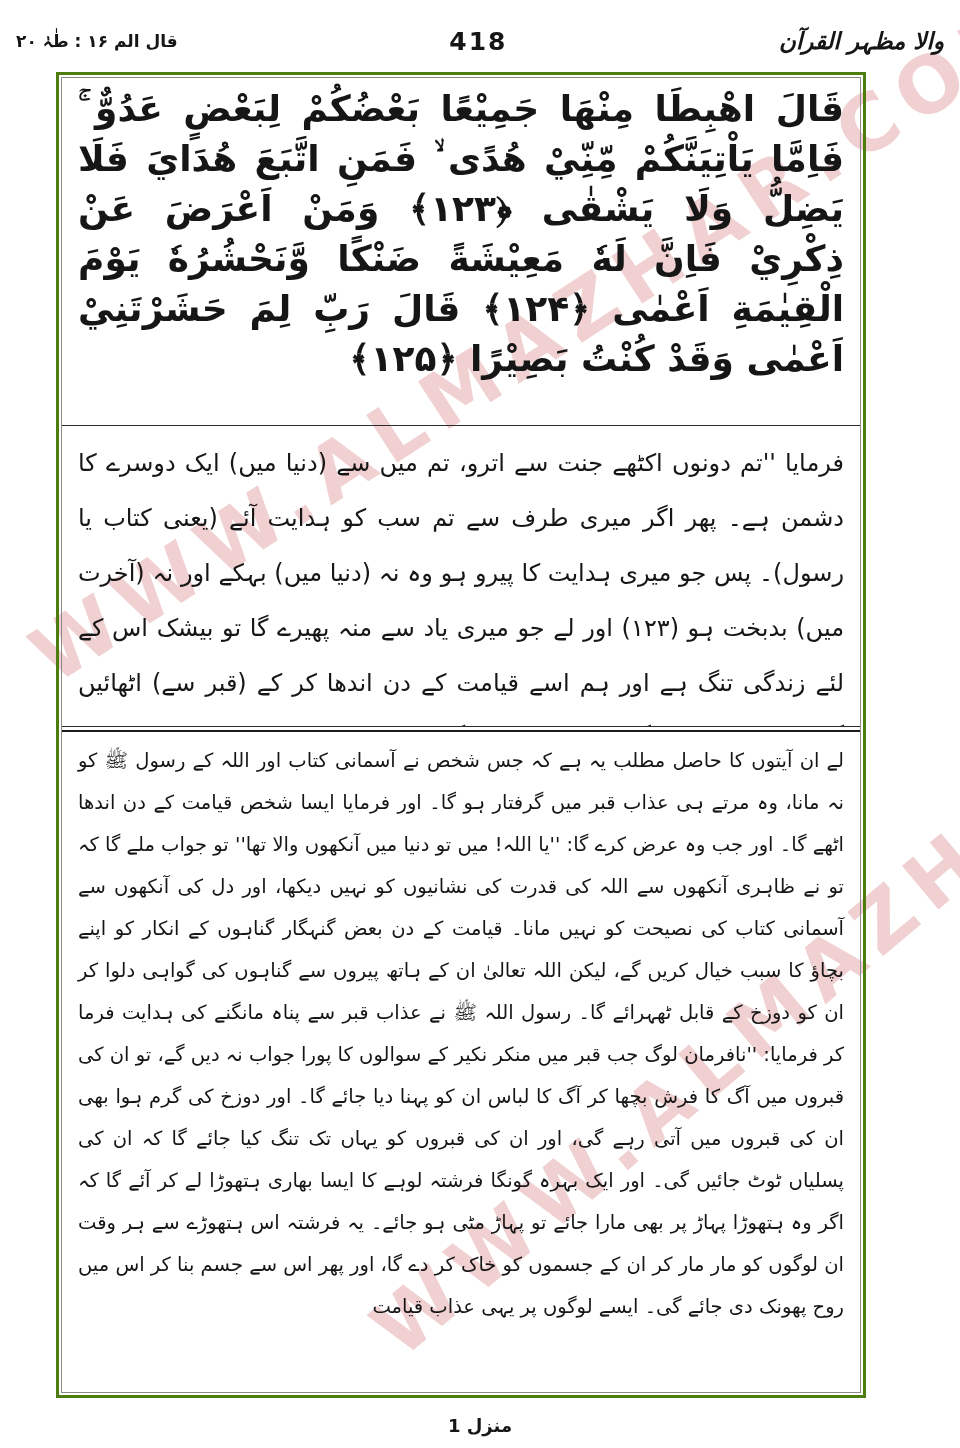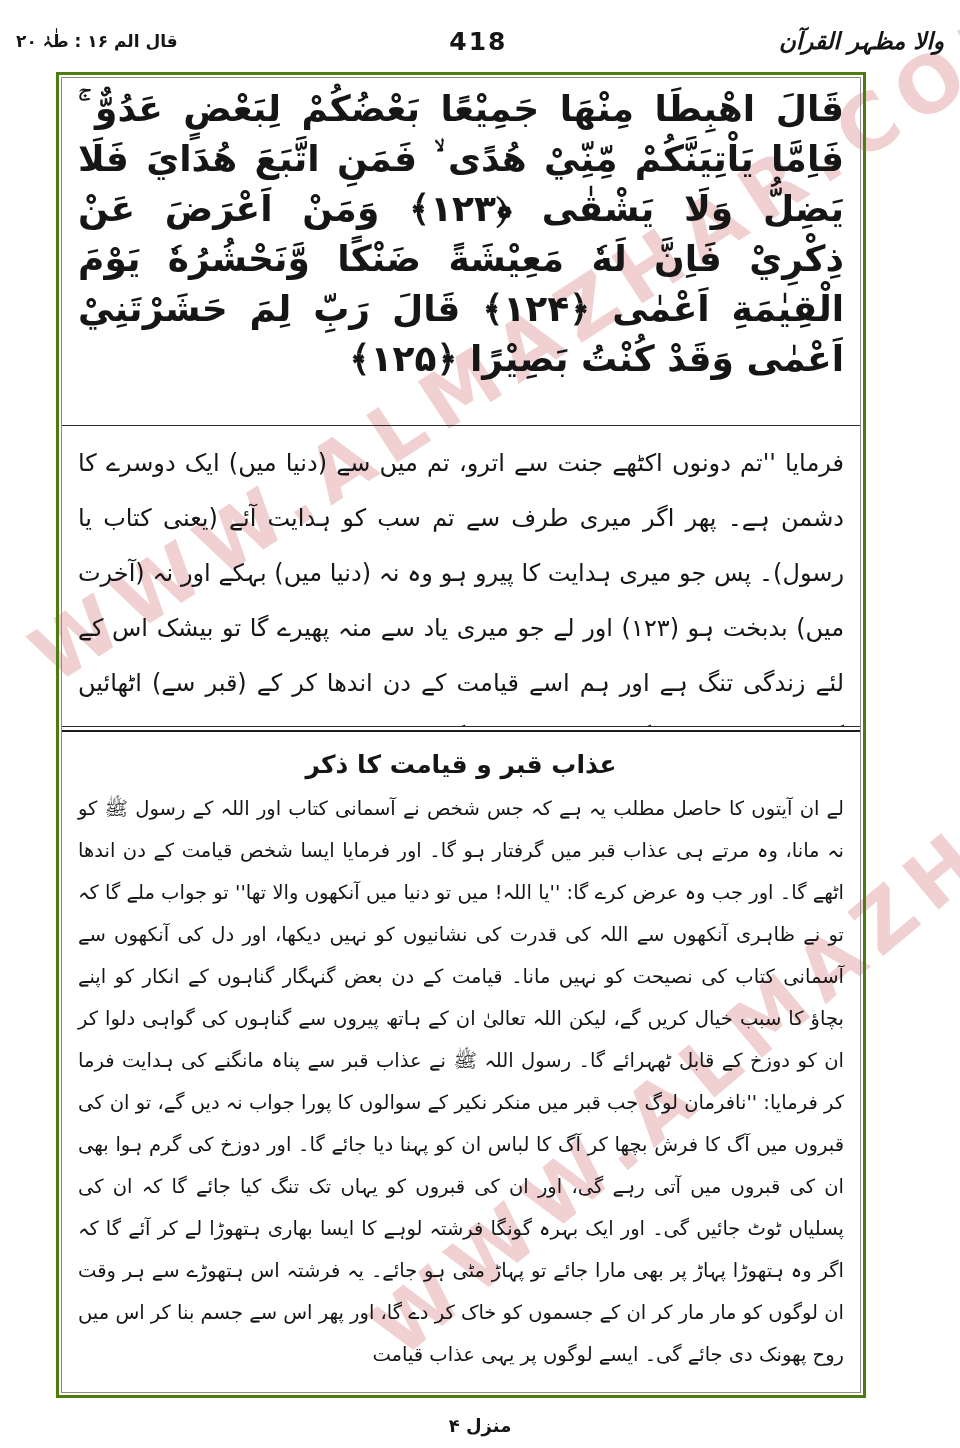--- a/index.html
+++ b/index.html
@@ -77,20 +77,19 @@
 <div class="main-box">
   <div class="inner">
 
     <div class="sec-quran">قَالَ اهْبِطَا مِنْهَا جَمِيْعًا بَعْضُكُمْ لِبَعْضٍ عَدُوٌّ ۚ فَاِمَّا يَاْتِيَنَّكُمْ مِّنِّيْ هُدًى ۙ فَمَنِ اتَّبَعَ هُدَايَ فَلَا يَضِلُّ وَلَا يَشْقٰى ﴿۱۲۳﴾ وَمَنْ اَعْرَضَ عَنْ ذِكْرِيْ فَاِنَّ لَهٗ مَعِيْشَةً ضَنْكًا وَّنَحْشُرُهٗ يَوْمَ الْقِيٰمَةِ اَعْمٰى ﴿۱۲۴﴾ قَالَ رَبِّ لِمَ حَشَرْتَنِيْ اَعْمٰى وَقَدْ كُنْتُ بَصِيْرًا ﴿۱۲۵﴾</div>
 
     <div class="sec-trans">فرمایا ''تم دونوں اکٹھے جنت سے اترو، تم میں سے (دنیا میں) ایک دوسرے کا دشمن ہے۔ پھر اگر میری طرف سے تم سب کو ہدایت آئے (یعنی کتاب یا رسول)۔ پس جو میری ہدایت کا پیرو ہو وہ نہ (دنیا میں) بہکے اور نہ (آخرت میں) بدبخت ہو (۱۲۳) اور لے جو میری یاد سے منہ پھیرے گا تو بیشک اس کے لئے زندگی تنگ ہے اور ہم اسے قیامت کے دن اندھا کر کے (قبر سے) اٹھائیں گے'' (۱۲۴) وہ کہے گا: ''اے میرے پروردگار! تو نے مجھے اندھا کر کے کیوں اٹھایا اور میں تو (دنیا میں) آنکھوں والا تھا'' (۱۲۵)</div>
 
     <div class="hr-double"></div>
 
     <div class="sec-comm">
-      <div class="comm-heading">عذاب قبر و قیامت کا ذکر</div>
       <p class="comm-p2">لے ان آیتوں کا حاصل مطلب یہ ہے کہ جس شخص نے آسمانی کتاب اور اللہ کے رسول ﷺ کو نہ مانا، وہ مرتے ہی عذاب قبر میں گرفتار ہو گا۔ اور فرمایا ایسا شخص قیامت کے دن اندھا اٹھے گا۔ اور جب وہ عرض کرے گا: ''یا اللہ! میں تو دنیا میں آنکھوں والا تھا'' تو جواب ملے گا کہ تو نے ظاہری آنکھوں سے اللہ کی قدرت کی نشانیوں کو نہیں دیکھا، اور دل کی آنکھوں سے آسمانی کتاب کی نصیحت کو نہیں مانا۔ قیامت کے دن بعض گنہگار گناہوں کے انکار کو اپنے بچاؤ کا سبب خیال کریں گے، لیکن اللہ تعالیٰ ان کے ہاتھ پیروں سے گناہوں کی گواہی دلوا کر ان کو دوزخ کے قابل ٹھہرائے گا۔ رسول اللہ ﷺ نے عذاب قبر سے پناہ مانگنے کی ہدایت فرما کر فرمایا: ''نافرمان لوگ جب قبر میں منکر نکیر کے سوالوں کا پورا جواب نہ دیں گے، تو ان کی قبروں میں آگ کا فرش بچھا کر آگ کا لباس ان کو پہنا دیا جائے گا۔ اور دوزخ کی گرم ہوا بھی ان کی قبروں میں آتی رہے گی، اور ان کی قبروں کو یہاں تک تنگ کیا جائے گا کہ ان کی پسلیاں ٹوٹ جائیں گی۔ اور ایک بہرہ گونگا فرشتہ لوہے کا ایسا بھاری ہتھوڑا لے کر آئے گا کہ اگر وہ ہتھوڑا پہاڑ پر بھی مارا جائے تو پہاڑ مٹی ہو جائے۔ یہ فرشتہ اس ہتھوڑے سے ہر وقت ان لوگوں کو مار مار کر ان کے جسموں کو خاک کر دے گا، اور پھر اس سے جسم بنا کر اس میں روح پھونک دی جائے گی۔ ایسے لوگوں پر یہی عذاب قیامت</p>
     </div>
 
   </div>
 </div>
 
-<div class="page-footer">منزل ۴</div>
+<div class="page-footer">منزل 1</div>
 
 </body></html>

